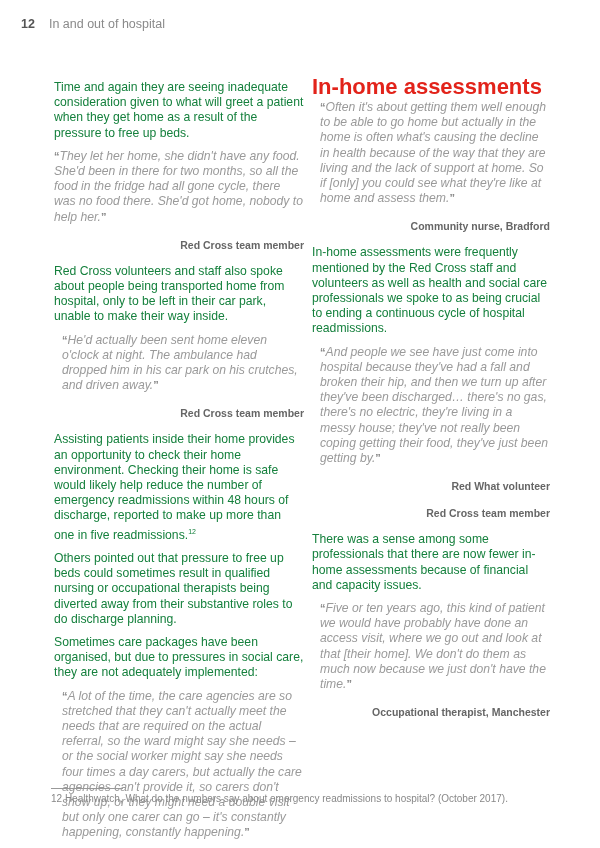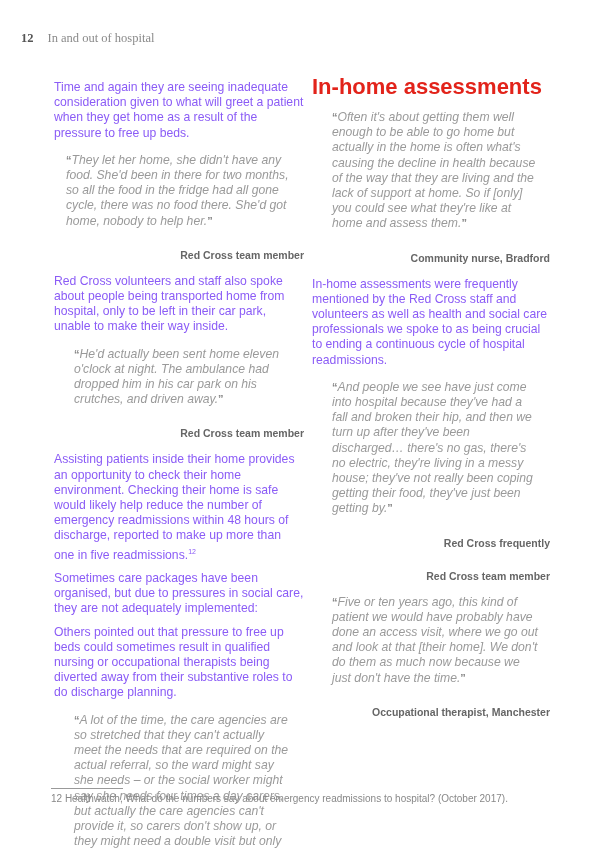--- a/index.html
+++ b/index.html
@@ -3,43 +3,43 @@
   <meta charset="utf-8">
   <style>
     html, body { margin: 0; padding: 0; }
     body {
       width: 600px; height: 848px; background: #ffffff;
       position: relative; overflow: hidden;
       font-family: "Liberation Sans", sans-serif;
       color: #333333;
     }
     .header {
-      position: absolute; left: 21px; top: 31px;
-      font-size: 12.5px; color: #8a8a8a; font-family: Liberation Serif, serif;
+      position: absolute; left: 21px; top: 17px;
+      font-size: 12.5px; color: #8a8a8a;
     }
     .header .num { font-weight: bold; color: #555555; margin-right: 14px; }
     .col { position: absolute; top: 80px; width: 250px; }
     .col.left { left: 54px; }
     .col.right { left: 312px; width: 238px; }
     .heading {
       color: #e2231a; font-weight: bold; font-size: 22px;
       margin: -4px 0 2px 0; line-height: 22px;
     }
     p.body {
-      font-size: 12.2px; line-height: 15.2px; margin: 0 0 8px 0; color: #8b5cf6;
+      font-size: 12.2px; line-height: 15.2px; margin: 0 0 8px 0; color: #15803d;
     }
     .quote {
       font-size: 12.2px; line-height: 15.2px; font-style: italic; color: #9a9a9a;
-      margin: 12px; position: relative; padding-left: 8px;
+      margin: 0; position: relative; padding-left: 8px;
     }
     .quote.noind { padding-left: 0; }
     .qmark { font-style: normal; font-weight: bold; color: #888; font-size: 11px; }
     .attr {
       text-align: right; font-weight: bold; font-size: 10.5px; color: #666;
-      margin: 20px 0 12px 0; line-height: 13px;
+      margin: 14px 0 12px 0; line-height: 13px;
     }
     sup { font-size: 7px; }
     .fn-rule {
       position: absolute; left: 51px; top: 788px; width: 72px; height: 1px; background: #999;
     }
     .footnote {
       position: absolute; left: 51px; top: 793px; font-size: 10px; color: #888;
     }
   </style>
 </head>
@@ -52,34 +52,35 @@
 <div class="col left">
   <p class="body">Time and again they are seeing inadequate consideration given to what will greet a patient when they get home as a result of the pressure to free up beds.</p>
   <p class="quote noind"><span class="qmark">“</span><span>They let her home, she didn't have any food. She'd been in there for two months, so all the food in the fridge had all gone cycle, there was no food there. She'd got home, nobody to help her.</span><span class="qmark">”</span></p>
   <div class="attr">Red Cross team member</div>
 
   <p class="body">Red Cross volunteers and staff also spoke about people being transported home from hospital, only to be left in their car park, unable to make their way inside.</p>
   <p class="quote"><span class="qmark">“</span><span>He'd actually been sent home eleven o'clock at night. The ambulance had dropped him in his car park on his crutches, and driven away.</span><span class="qmark">”</span></p>
   <div class="attr">Red Cross team member</div>
 
   <p class="body"><span>Assisting patients inside their home provides an opportunity to check their home environment. Checking their home is safe would likely help reduce the number of emergency readmissions within 48 hours of discharge, reported to make up more than one in five readmissions.</span><sup>12</sup></p>
+  <p class="body">Others pointed out that pressure to free up beds could sometimes result in qualified nursing or occupational therapists being diverted away from their substantive roles to do discharge planning.</p>
   <p class="body">Sometimes care packages have been organised, but due to pressures in social care, they are not adequately implemented:</p>
-  <p class="body">Others pointed out that pressure to free up beds could sometimes result in qualified nursing or occupational therapists being diverted away from their substantive roles to do discharge planning.</p>
   <p class="quote"><span class="qmark">“</span><span>A lot of the time, the care agencies are so stretched that they can't actually meet the needs that are required on the actual referral, so the ward might say she needs – or the social worker might say she needs four times a day carers, but actually the care agencies can't provide it, so carers don't show up, or they might need a double visit but only one carer can go – it's constantly happening, constantly happening.</span><span class="qmark">”</span></p>
 </div>
 
 <div class="col right">
   <div class="heading">In-home assessments</div>
   <p class="quote"><span class="qmark">“</span><span>Often it's about getting them well enough to be able to go home but actually in the home is often what's causing the decline in health because of the way that they are living and the lack of support at home. So if [only] you could see what they're like at home and assess them.</span><span class="qmark">”</span></p>
   <div class="attr">Community nurse, Bradford</div>
 
   <p class="body">In-home assessments were frequently mentioned by the Red Cross staff and volunteers as well as health and social care professionals we spoke to as being crucial to ending a continuous cycle of hospital readmissions.</p>
   <p class="quote"><span class="qmark">“</span><span>And people we see have just come into hospital because they've had a fall and broken their hip, and then we turn up after they've been discharged… there's no gas, there's no electric, they're living in a messy house; they've not really been coping getting their food, they've just been getting by.</span><span class="qmark">”</span></p>
-  <div class="attr">Red Cross frequently</div>
+  <div class="attr">Red What volunteer</div>
 
   <div class="attr">Red Cross team member</div>
 
+  <p class="body">There was a sense among some professionals that there are now fewer in-home assessments because of financial and capacity issues.</p>
   <p class="quote"><span class="qmark">“</span><span>Five or ten years ago, this kind of patient we would have probably have done an access visit, where we go out and look at that [their home]. We don't do them as much now because we just don't have the time.</span><span class="qmark">”</span></p>
   <div class="attr">Occupational therapist, Manchester</div>
 </div>
 
 <div class="fn-rule"></div>
 <div class="footnote">12 Healthwatch, What do the numbers say about emergency readmissions to hospital? (October 2017).</div>
 
 </body></html>

